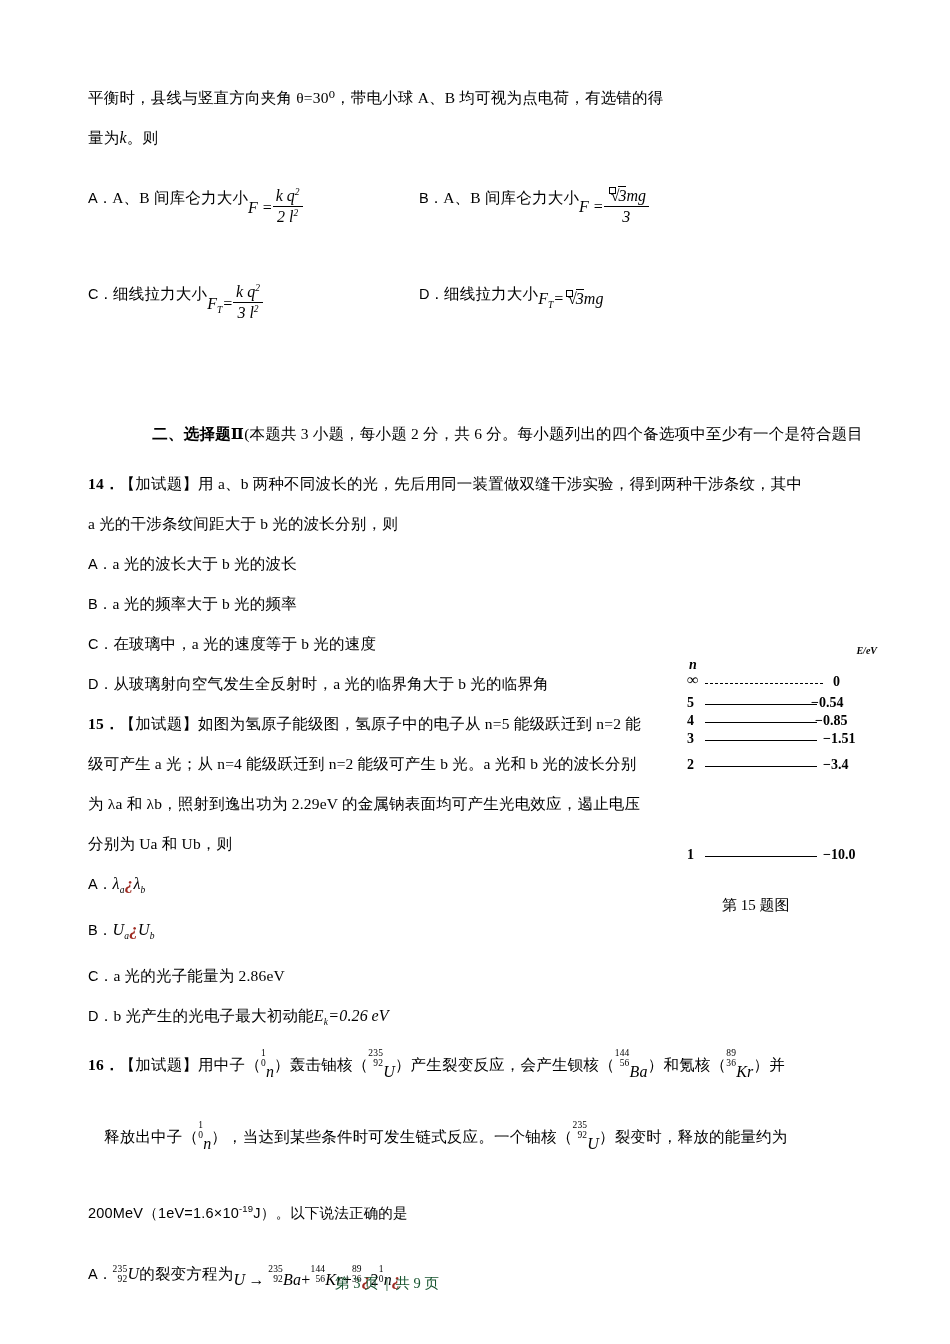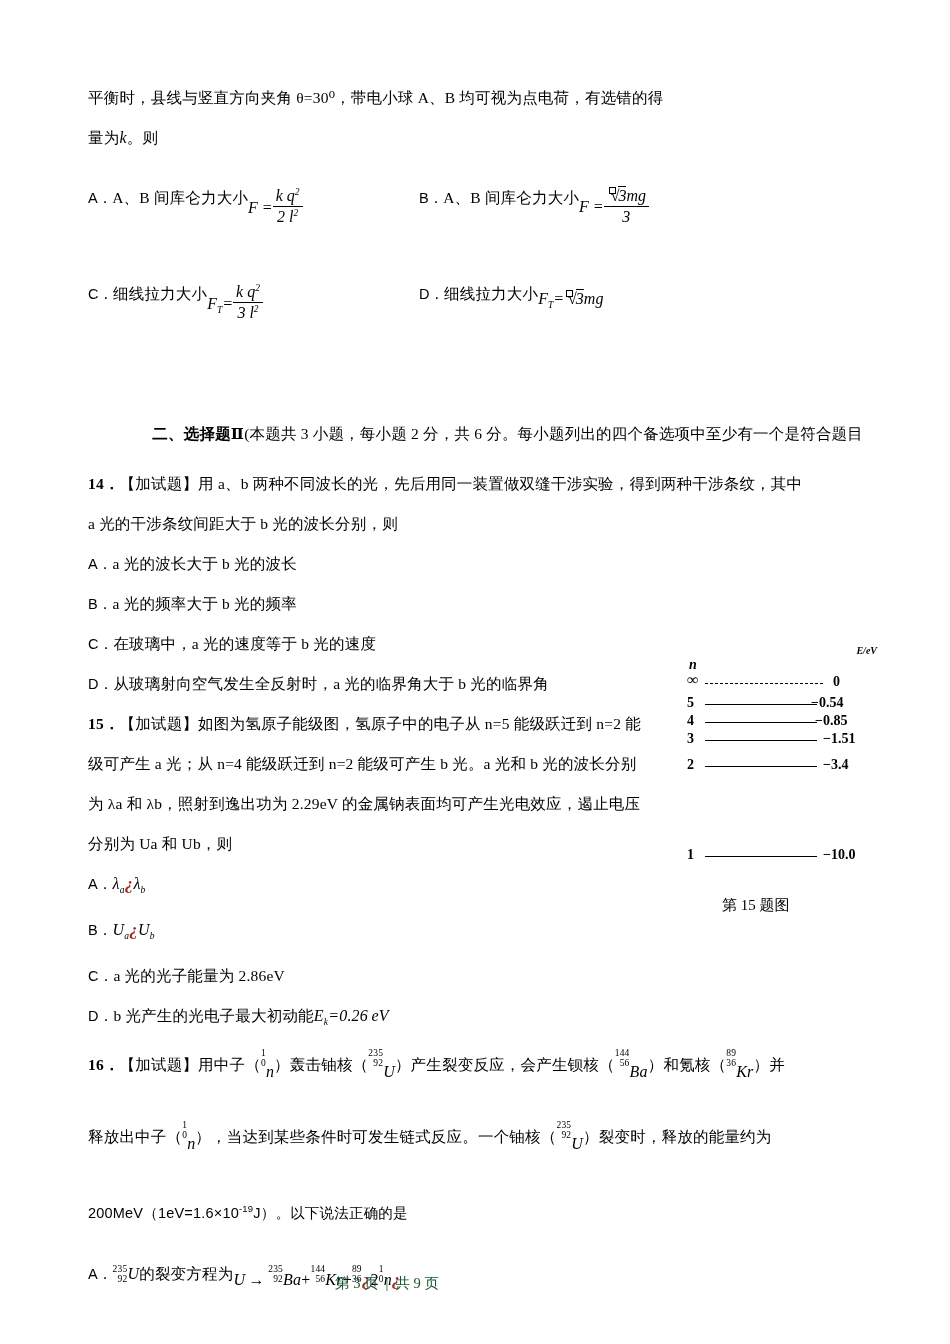--- a/index.html
+++ b/index.html
@@ -304,21 +304,21 @@
       <span class="optlab">C．</span><span>a 光的光子能量为 2.86eV</span>
     </div>
     <div class="para">
       <span class="optlab">D．</span><span>b 光产生的光电子最大初动能</span><span class="math"><span>E</span><sub class="ix">k</sub><span>=0.26</span> <span>eV</span></span>
     </div>
 
     <div class="para" style="margin-top:2px;">
       <span class="bold">16．</span><span>【加试题】</span><span>用中子（</span><span class="nuc2"><span class="stack"><span>1</span><span>0</span></span><span class="sym">n</span></span><span>）轰击铀核（</span><span class="nuc2"><span class="stack"><span>235</span><span>92</span></span><span class="sym">U</span></span><span>）产生裂变反应，会产生钡核（</span><span class="nuc2"><span class="stack"><span>144</span><span>56</span></span><span class="sym">Ba</span></span><span>）和氪核（</span><span class="nuc2"><span class="stack"><span>89</span><span>36</span></span><span class="sym">Kr</span></span><span>）并</span>
     </div>
 
-    <div class="para" style="margin-top:32px;">
+    <div class="para" style="margin-top:32px;margin-left:16px;">
       <span>释放出中子（</span><span class="nuc2"><span class="stack"><span>1</span><span>0</span></span><span class="sym">n</span></span><span>），当达到某些条件时可发生链式反应。一个铀核（</span><span class="nuc2"><span class="stack"><span>235</span><span>92</span></span><span class="sym">U</span></span><span>）裂变时，释放的能量约为</span>
     </div>
 
     <div class="para sans" style="margin-top:32px;font-size:14.5px;">
       <span>200MeV</span><span class="cn">（</span><span>1eV=1.6×10</span><sup class="ex" style="font-style:normal;">-19</sup><span>J</span><span class="cn">）。以下说法正确的是</span>
     </div>
 
     <div class="para" style="margin-top:22px;">
       <span class="optlab">A．</span><span class="nuc"><span class="stack"><span>235</span><span>92</span></span><span class="sym">U</span></span><span>的裂变方程为</span><span class="mathbox math" style="vertical-align:-6px;"><span>U</span> <span style="font-style:normal;">→</span> <span class="nuc"><span class="stack" style="vertical-align:0.35em;"><span>235</span><span>92</span></span><span class="sym">Ba</span></span><span style="font-style:normal;">+</span><span class="nuc"><span class="stack" style="vertical-align:0.35em;"><span>144</span><span>56</span></span><span class="sym">Kr</span></span><span style="font-style:normal;">+</span><span class="nuc"><span class="stack" style="vertical-align:0.35em;"><span>89</span><span>36</span></span></span><span class="badglyph">¿</span><span style="font-style:normal;">2</span><span class="nuc"><span class="stack" style="vertical-align:0.35em;"><span>1</span><span>0</span></span><span class="sym">n</span></span><span class="badglyph">¿</span></span>
     </div>

